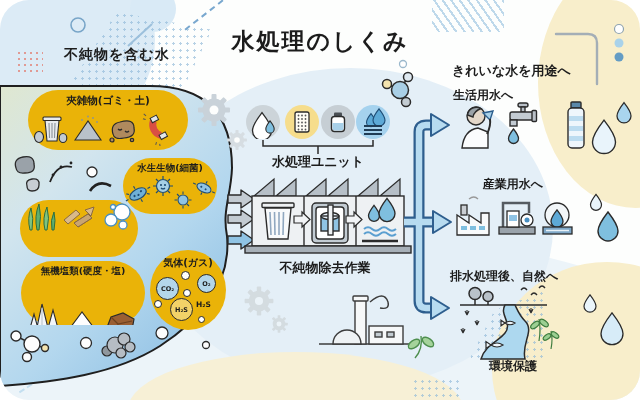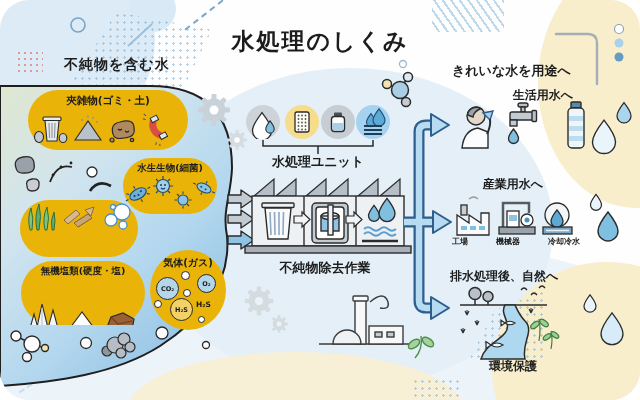--- a/index.html
+++ b/index.html
@@ -324,33 +324,28 @@
       <path transform="translate(604,134) scale(1.15)" d="M0,-12 C-7,-3 -10,2 -10,7 A10,10 0 0 0 10,7 C10,2 7,-3 0,-12 Z" fill="#e9f4fb" stroke-width="1.2"></path>
       <path transform="translate(624,111) scale(0.7)" d="M0,-12 C-7,-3 -10,2 -10,7 A10,10 0 0 0 10,7 C10,2 7,-3 0,-12 Z" fill="#a9d5ee" stroke-width="1.8"></path>
       <path transform="translate(596,201) scale(0.55)" d="M0,-12 C-7,-3 -10,2 -10,7 A10,10 0 0 0 10,7 C10,2 7,-3 0,-12 Z" fill="#e9f4fb" stroke-width="2.2"></path>
       <path transform="translate(608,224) scale(1.0)" d="M0,-12 C-7,-3 -10,2 -10,7 A10,10 0 0 0 10,7 C10,2 7,-3 0,-12 Z" fill="#7fbfdf" stroke-width="1.4"></path>
       <path transform="translate(590,302) scale(0.6)" d="M0,-12 C-7,-3 -10,2 -10,7 A10,10 0 0 0 10,7 C10,2 7,-3 0,-12 Z" fill="#eaf5fb" stroke-width="2"></path>
       <path transform="translate(612,326) scale(1.1)" d="M0,-12 C-7,-3 -10,2 -10,7 A10,10 0 0 0 10,7 C10,2 7,-3 0,-12 Z" fill="#d7ecf8" stroke-width="1.2"></path>
     </g>
   </svg>
 
   <div class="label z5" style="left:0;top:26px;width:640px;text-align:center;font-size:23px;letter-spacing:2px;">水処理のしくみ</div>
-  <div class="label z5" style="left:64px;top:56px;font-size:14px;letter-spacing:1px;">不純物を含む水</div>
+  <div class="label z5" style="left:64px;top:46px;font-size:14px;letter-spacing:1px;">不純物を含む水</div>
   <div class="label z5" style="left:248px;top:153px;width:140px;text-align:center;font-size:13px;">水処理ユニット</div>
   <div class="label z5" style="left:452px;top:62px;font-size:13px;">きれいな水を用途へ</div>
   <div class="label z5" style="left:255px;top:259px;width:140px;text-align:center;font-size:13px;">不純物除去作業</div>
-  <div class="label z5" style="left:453px;top:87px;width:120px;text-align:right;font-size:12px;">生活用水へ</div>
+  <div class="label z5" style="left:453px;top:87px;width:120px;text-align:left;font-size:12px;">生活用水へ</div>
   <div class="label z5" style="left:453px;top:176px;width:120px;text-align:center;font-size:12px;">産業用水へ</div>
   <div class="label z5" style="left:450px;top:268px;font-size:12px;">排水処理後、自然へ</div>
   <div class="label z5" style="left:468px;top:358px;width:90px;text-align:center;font-size:12px;">環境保護</div>
-  <div class="abs z5" style="left:452px;top:236px;width:128px;display:flex;justify-content:space-between;font-weight:bold;font-size:8px;">
-    <span>工場</span>
-    <span>機械器</span>
-    <span>冷却冷水</span>
-  </div>
 
   <div class="pill" style="left:28px;top:90px;width:160px;height:60px;border-radius:30px;">
     <div class="plabel" style="font-size:10.5px;">夾雑物(ゴミ・土)</div>
     <svg width="152" height="38">
       <g stroke="#2b2b2b" stroke-width="1.1" transform="translate(2,3)">
         <ellipse cx="5" cy="26" rx="4.5" ry="5.5" fill="#c3cbd2"></ellipse>
         <rect x="9" y="6" width="18" height="3.5" rx="1" fill="#e8ebee"></rect>
         <path d="M11,9.5 L25,9.5 L23,30 L13,30 Z" fill="#e8ebee"></path>
         <g stroke="#8a9299">
             <line x1="15" y1="12" x2="15.5" y2="27"></line>

